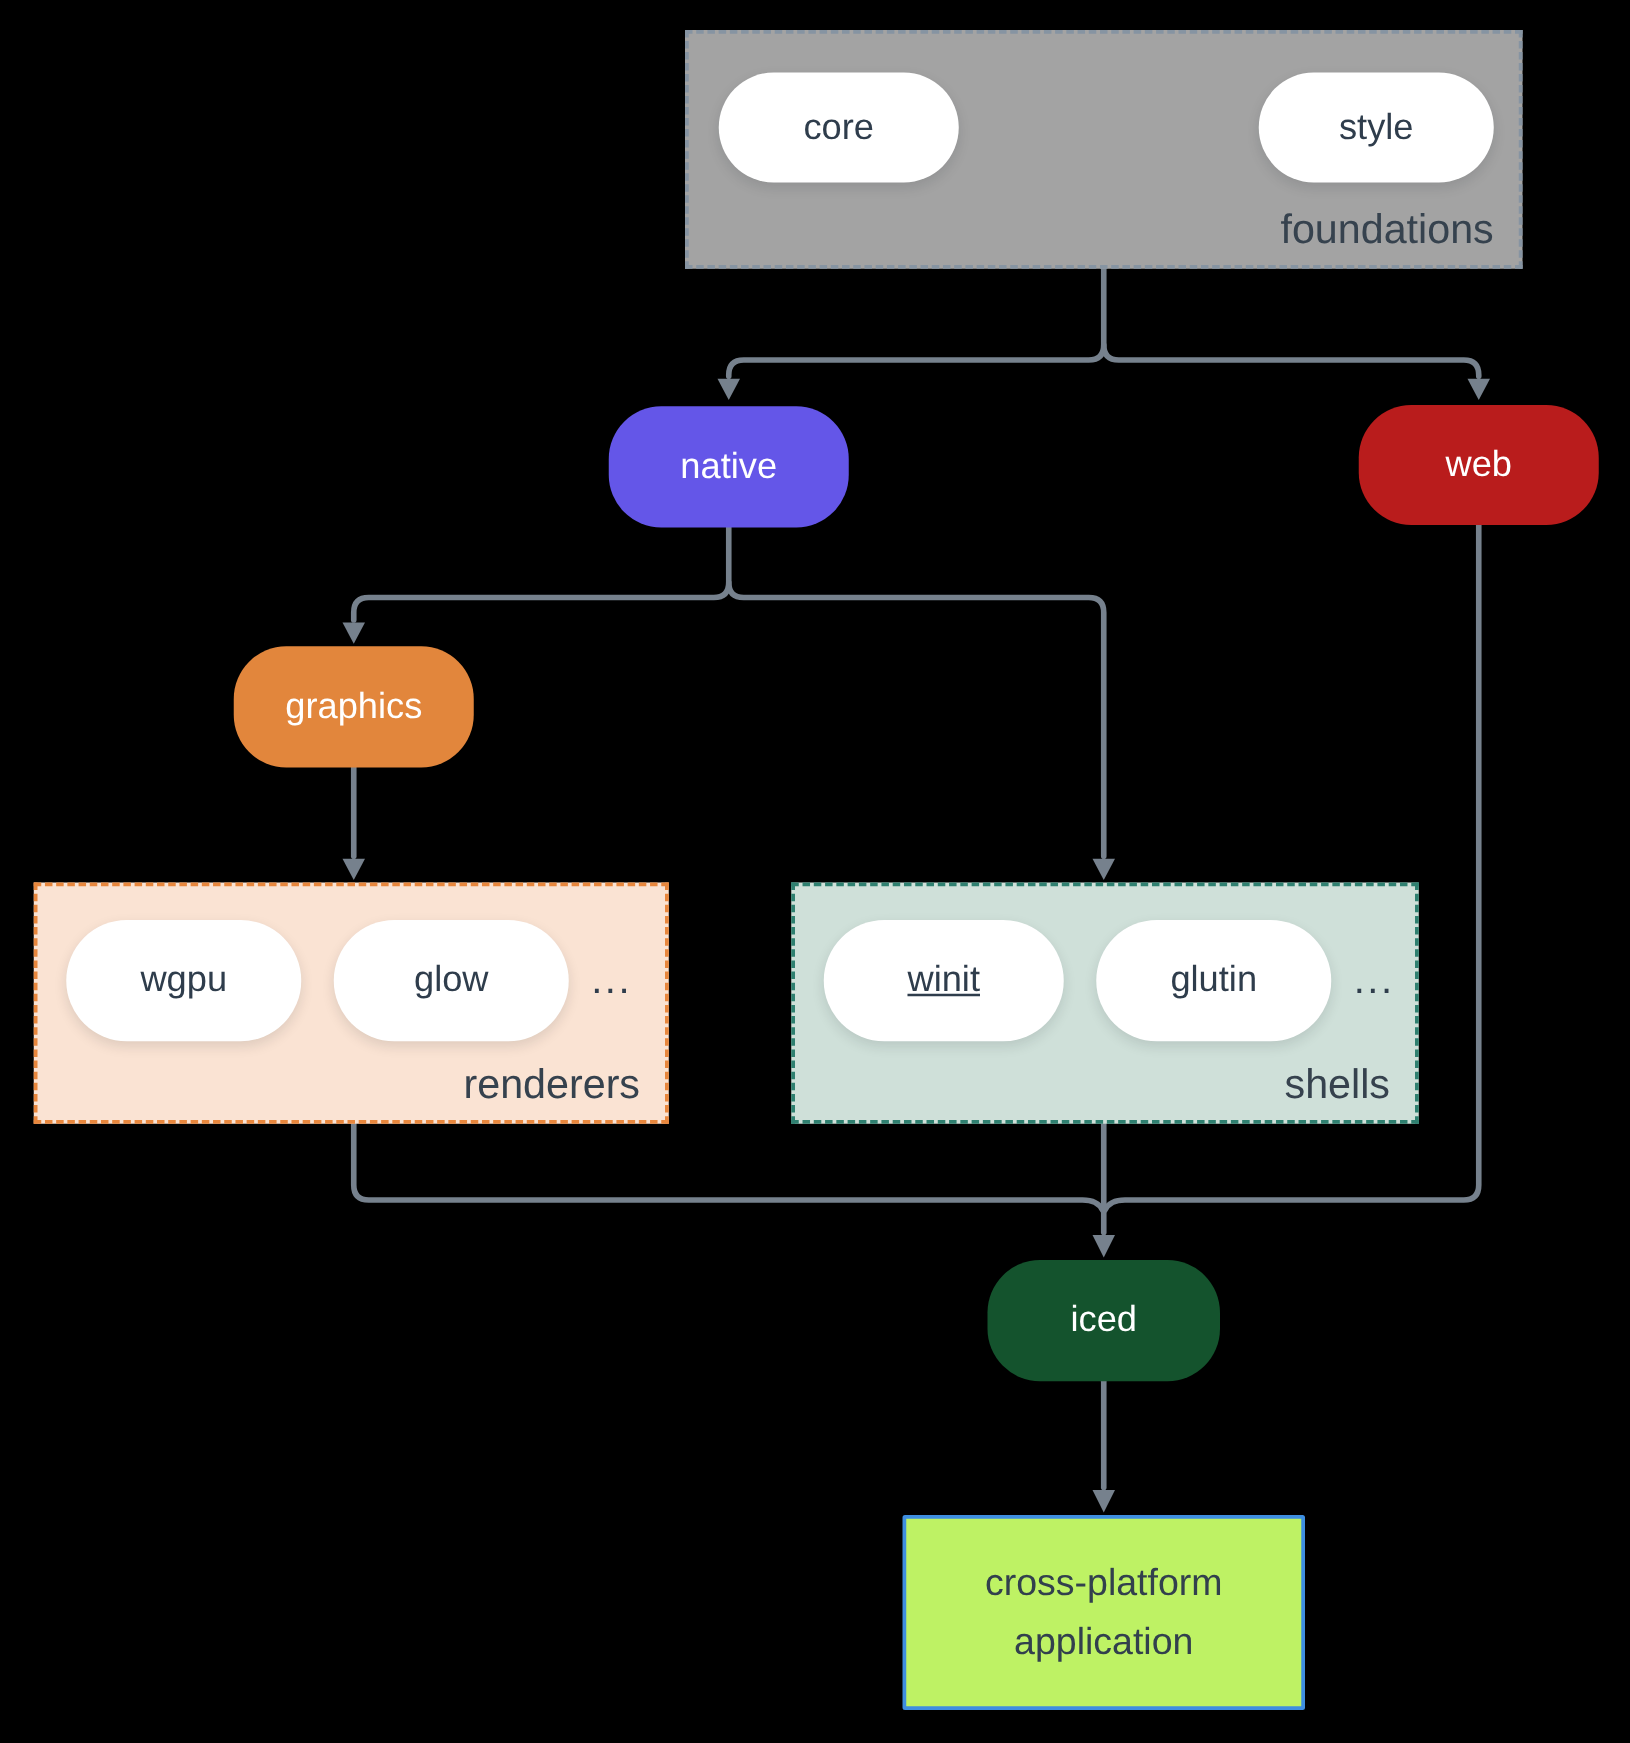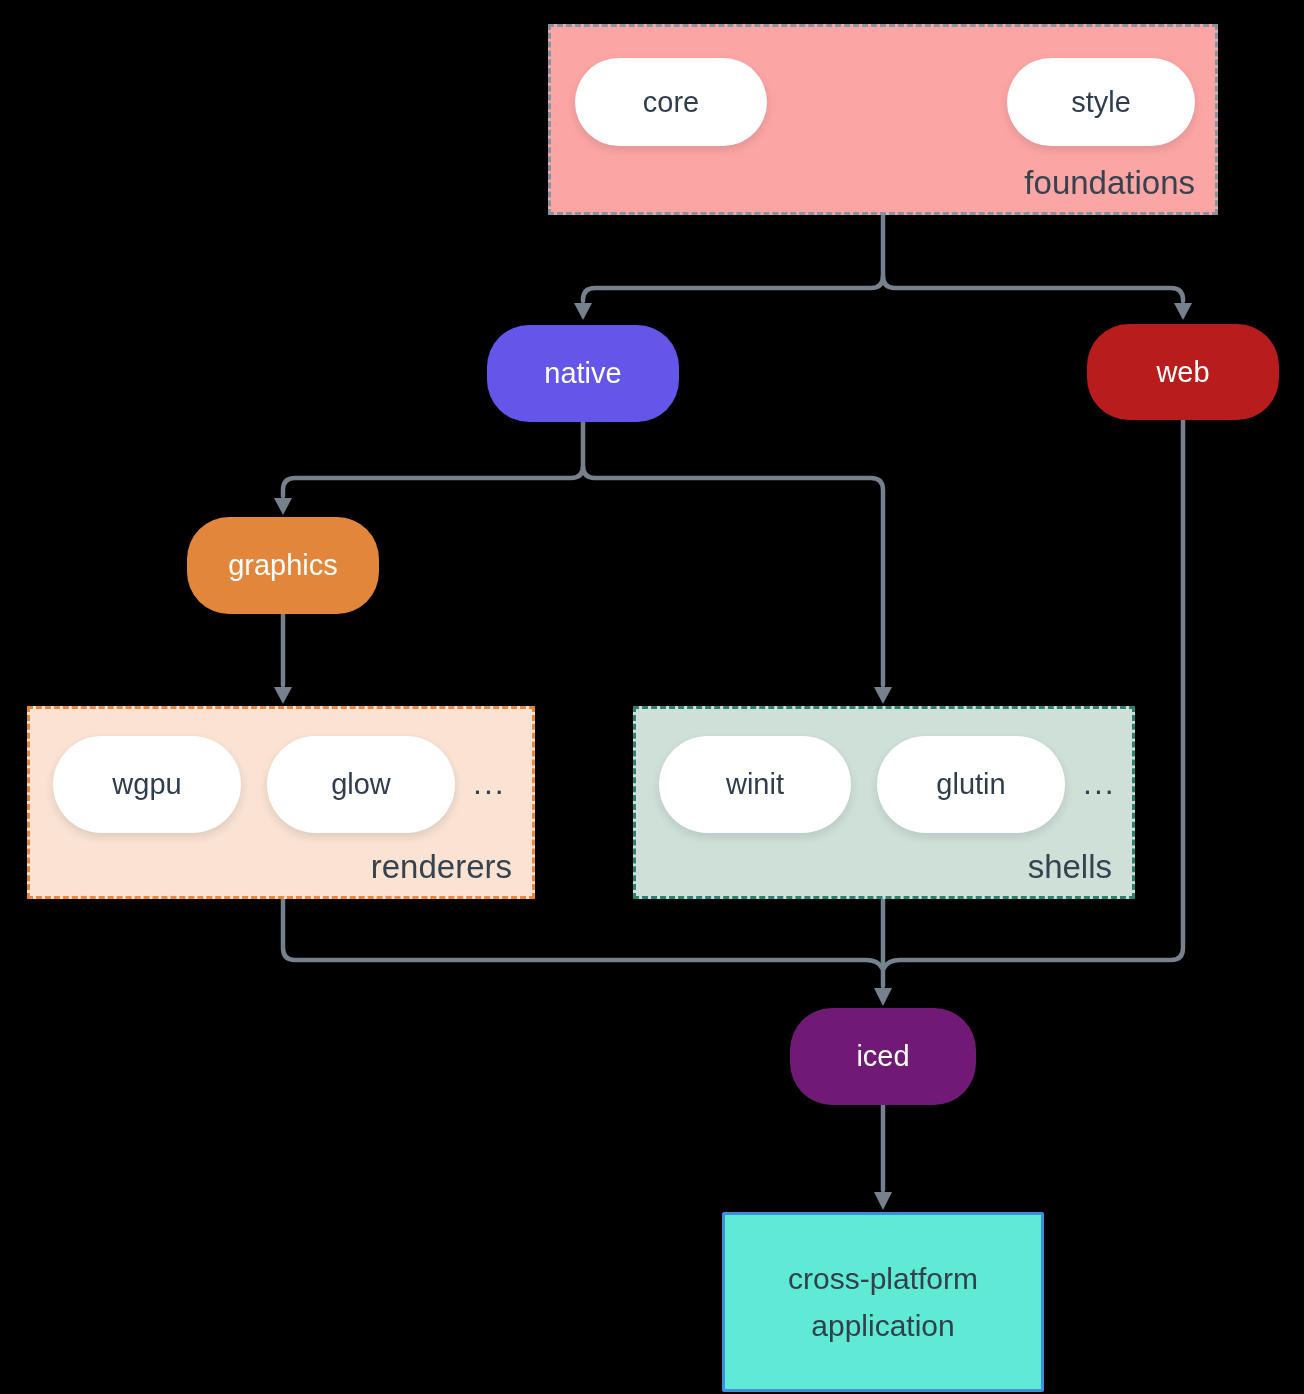--- a/index.html
+++ b/index.html
@@ -57,21 +57,21 @@
 
     <path class="edge" d="M283 899 L283 948 Q283 960 295 960 L866 960 Q878 960 882 968"></path>
     <path class="edge" d="M1183 420 L1183 948 Q1183 960 1171 960 L900 960 Q888 960 884 968"></path>
     <path class="edge" d="M883 899 L883 986"></path>
     <polygon class="head" points="874,988 892,988 883,1006"></polygon>
 
     <path class="edge" d="M883 1105 L883 1190"></path>
     <polygon class="head" points="874,1192 892,1192 883,1210"></polygon>
   </svg>
 
-  <div class="group" style="left: 548px; top: 24px; width: 670px; height: 191px; background: #fca5a5; border-color: rgb(134, 148, 162);">
+  <div class="group" style="left: 548px; top: 24px; width: 670px; height: 191px; background: #a3a3a3; border-color: rgb(134, 148, 162);">
     <div class="pill" style="left:24px; top:31px; width:192px; height:88px;">core</div>
     <div class="pill" style="left:456px; top:31px; width:188px; height:88px;">style</div>
     <div class="group-label">foundations</div>
   </div>
 
   <div class="node" style="left: 487px; top: 325px; width: 192px; height: 97px; background: rgb(100, 86, 232);">
     <span>native</span>
   </div>
 
   <div class="node" style="left: 1087px; top: 324px; width: 192px; height: 96px; background: #b91c1c;">
@@ -83,28 +83,28 @@
   </div>
 
   <div class="group" style="left: 27px; top: 706px; width: 508px; height: 193px; background: rgb(250, 227, 211); border-color: rgb(232, 135, 61);">
     <div class="pill" style="left:23px; top:27px; width:188px; height:97px;">wgpu</div>
     <div class="pill" style="left:237px; top:27px; width:188px; height:97px;text-align:center;">glow</div>
     <div class="ellipsis" style="left:443px; top:56px;">...</div>
     <div class="group-label">renderers</div>
   </div>
 
   <div class="group" style="left: 633px; top: 706px; width: 502px; height: 193px; background: rgb(207, 224, 217); border-color: rgb(47, 128, 112);">
-    <div class="pill" style="left:23px; top:27px; width:192px; height:97px;">winit</div>
+    <div class="pill" style="left:23px; top:27px; width:192px; height:97px;text-decoration:underline;">winit</div>
     <div class="pill" style="left:241px; top:27px; width:188px; height:97px;">glutin</div>
     <div class="ellipsis" style="left:447px; top:56px;">...</div>
     <div class="group-label">shells</div>
   </div>
 
-  <div class="node" style="left: 790px; top: 1008px; width: 186px; height: 97px; background: #701a75;">
+  <div class="node" style="left: 790px; top: 1008px; width: 186px; height: 97px; background: #14532d;">
     <span>iced</span>
   </div>
 
-  <div class="appbox" style="left: 722px; top: 1212px; width: 322px; height: 180px; background: #5eead4; border-color: rgb(62, 142, 224);">
+  <div class="appbox" style="left: 722px; top: 1212px; width: 322px; height: 156px; background: #bef264; border-color: rgb(62, 142, 224);">
     <div>cross-platform</div>
     <div>application</div>
   </div>
 
 </div>
 
 </body></html>

